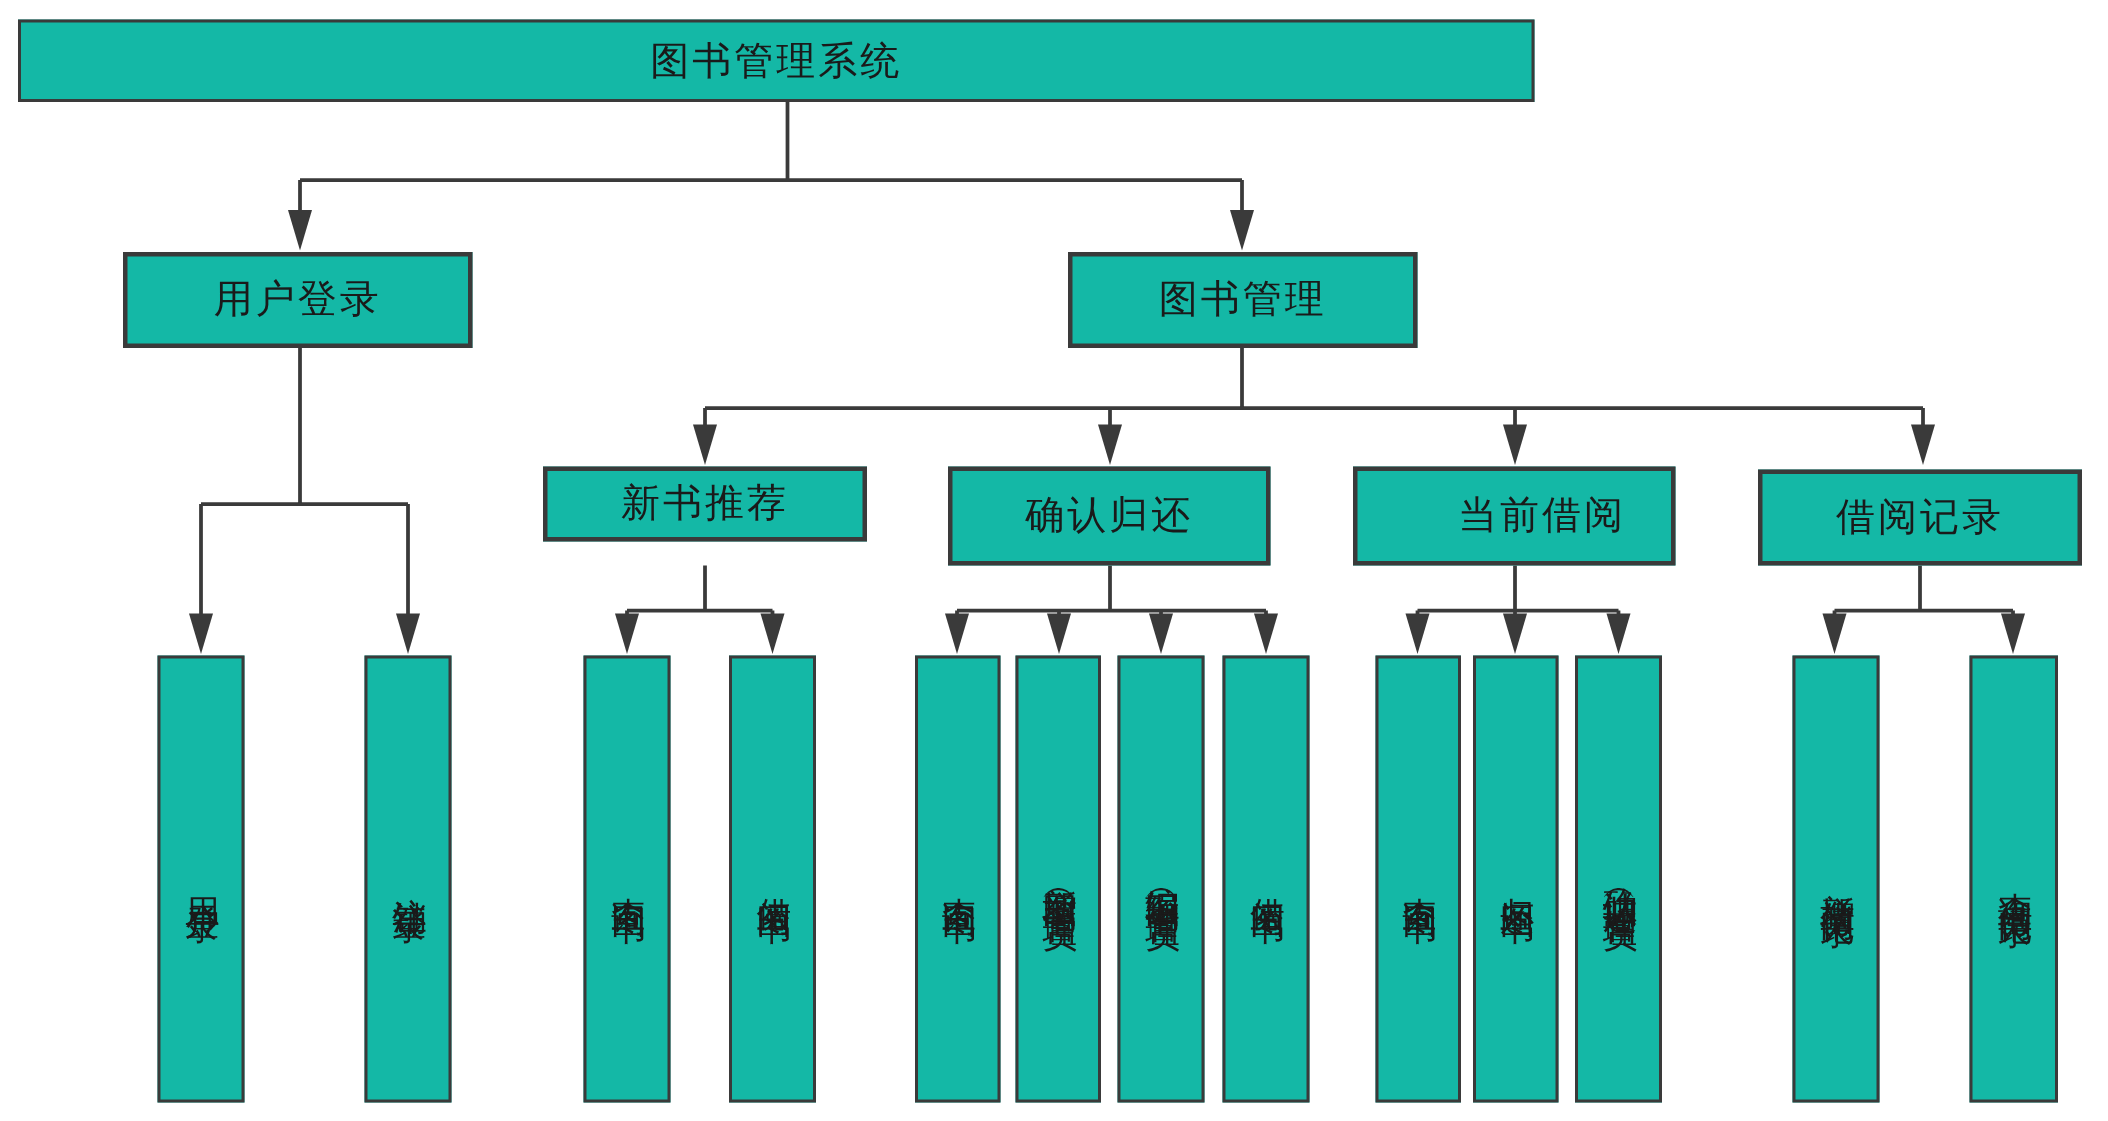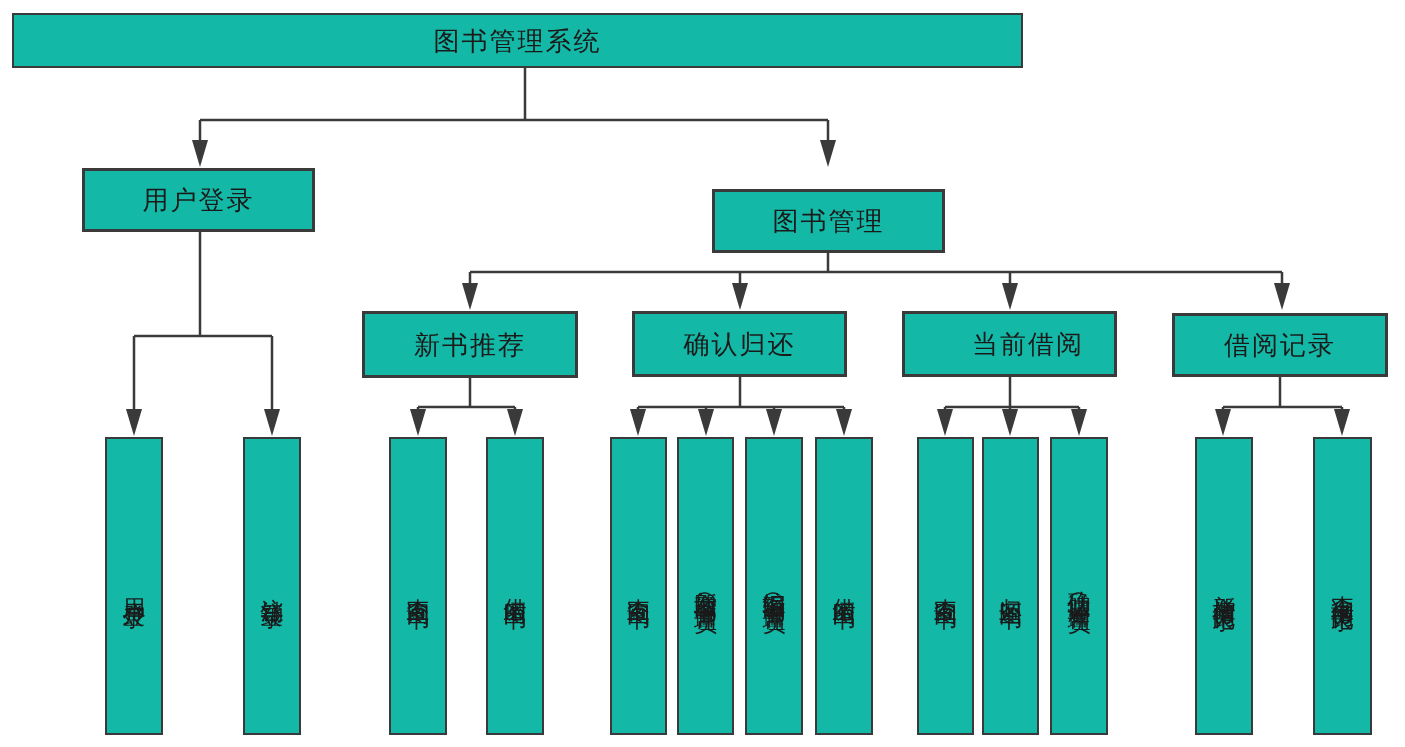--- a/index.html
+++ b/index.html
@@ -72,23 +72,23 @@
     <polygon class="arrowhead" points="1071,409 1087,409 1079,436"></polygon>
 
     <path class="wire" d="M1280,377 L1280,407 M1223,407 L1342,407 M1223,407 L1223,411 M1342,407 L1342,411"></path>
     <polygon class="arrowhead" points="1215,409 1231,409 1223,436"></polygon>
     <polygon class="arrowhead" points="1334,409 1350,409 1342,436"></polygon>
   </svg>
 
   <div class="node" style="left:12px;top:13px;width:1011px;height:55px;border-width:2.5px;">图书管理系统</div>
 
   <div class="node" style="left:82px;top:168px;width:233px;height:64px;">用户登录</div>
-  <div class="node" style="left:712px;top:168px;width:233px;height:64px;margin-top:21px;">图书管理</div>
+  <div class="node" style="left:712px;top:168px;width:233px;height:64px;">图书管理</div>
 
-  <div class="node" style="left:362px;top:311px;width:216px;height:67px;">新书推荐</div>
+  <div class="node" style="left:362px;top:311px;width:216px;height:50px;">新书推荐</div>
   <div class="node" style="left:632px;top:311px;width:215px;height:66px;">确认归还</div>
   <div class="node" style="left:902px;top:311px;width:215px;height:66px;padding-left:37px;">当前借阅</div>
   <div class="node" style="left:1172px;top:313px;width:216px;height:64px;">借阅记录</div>
 
   <div class="node leaf" style="left:105px;top:437px;width:58px;height:298px;">用户登录</div>
   <div class="node leaf" style="left:243px;top:437px;width:58px;height:298px;">注销登录</div>
 
   <div class="node leaf" style="left:389px;top:437px;width:58px;height:298px;">查询图书</div>
   <div class="node leaf" style="left:486px;top:437px;width:58px;height:298px;">借阅图书</div>
 

